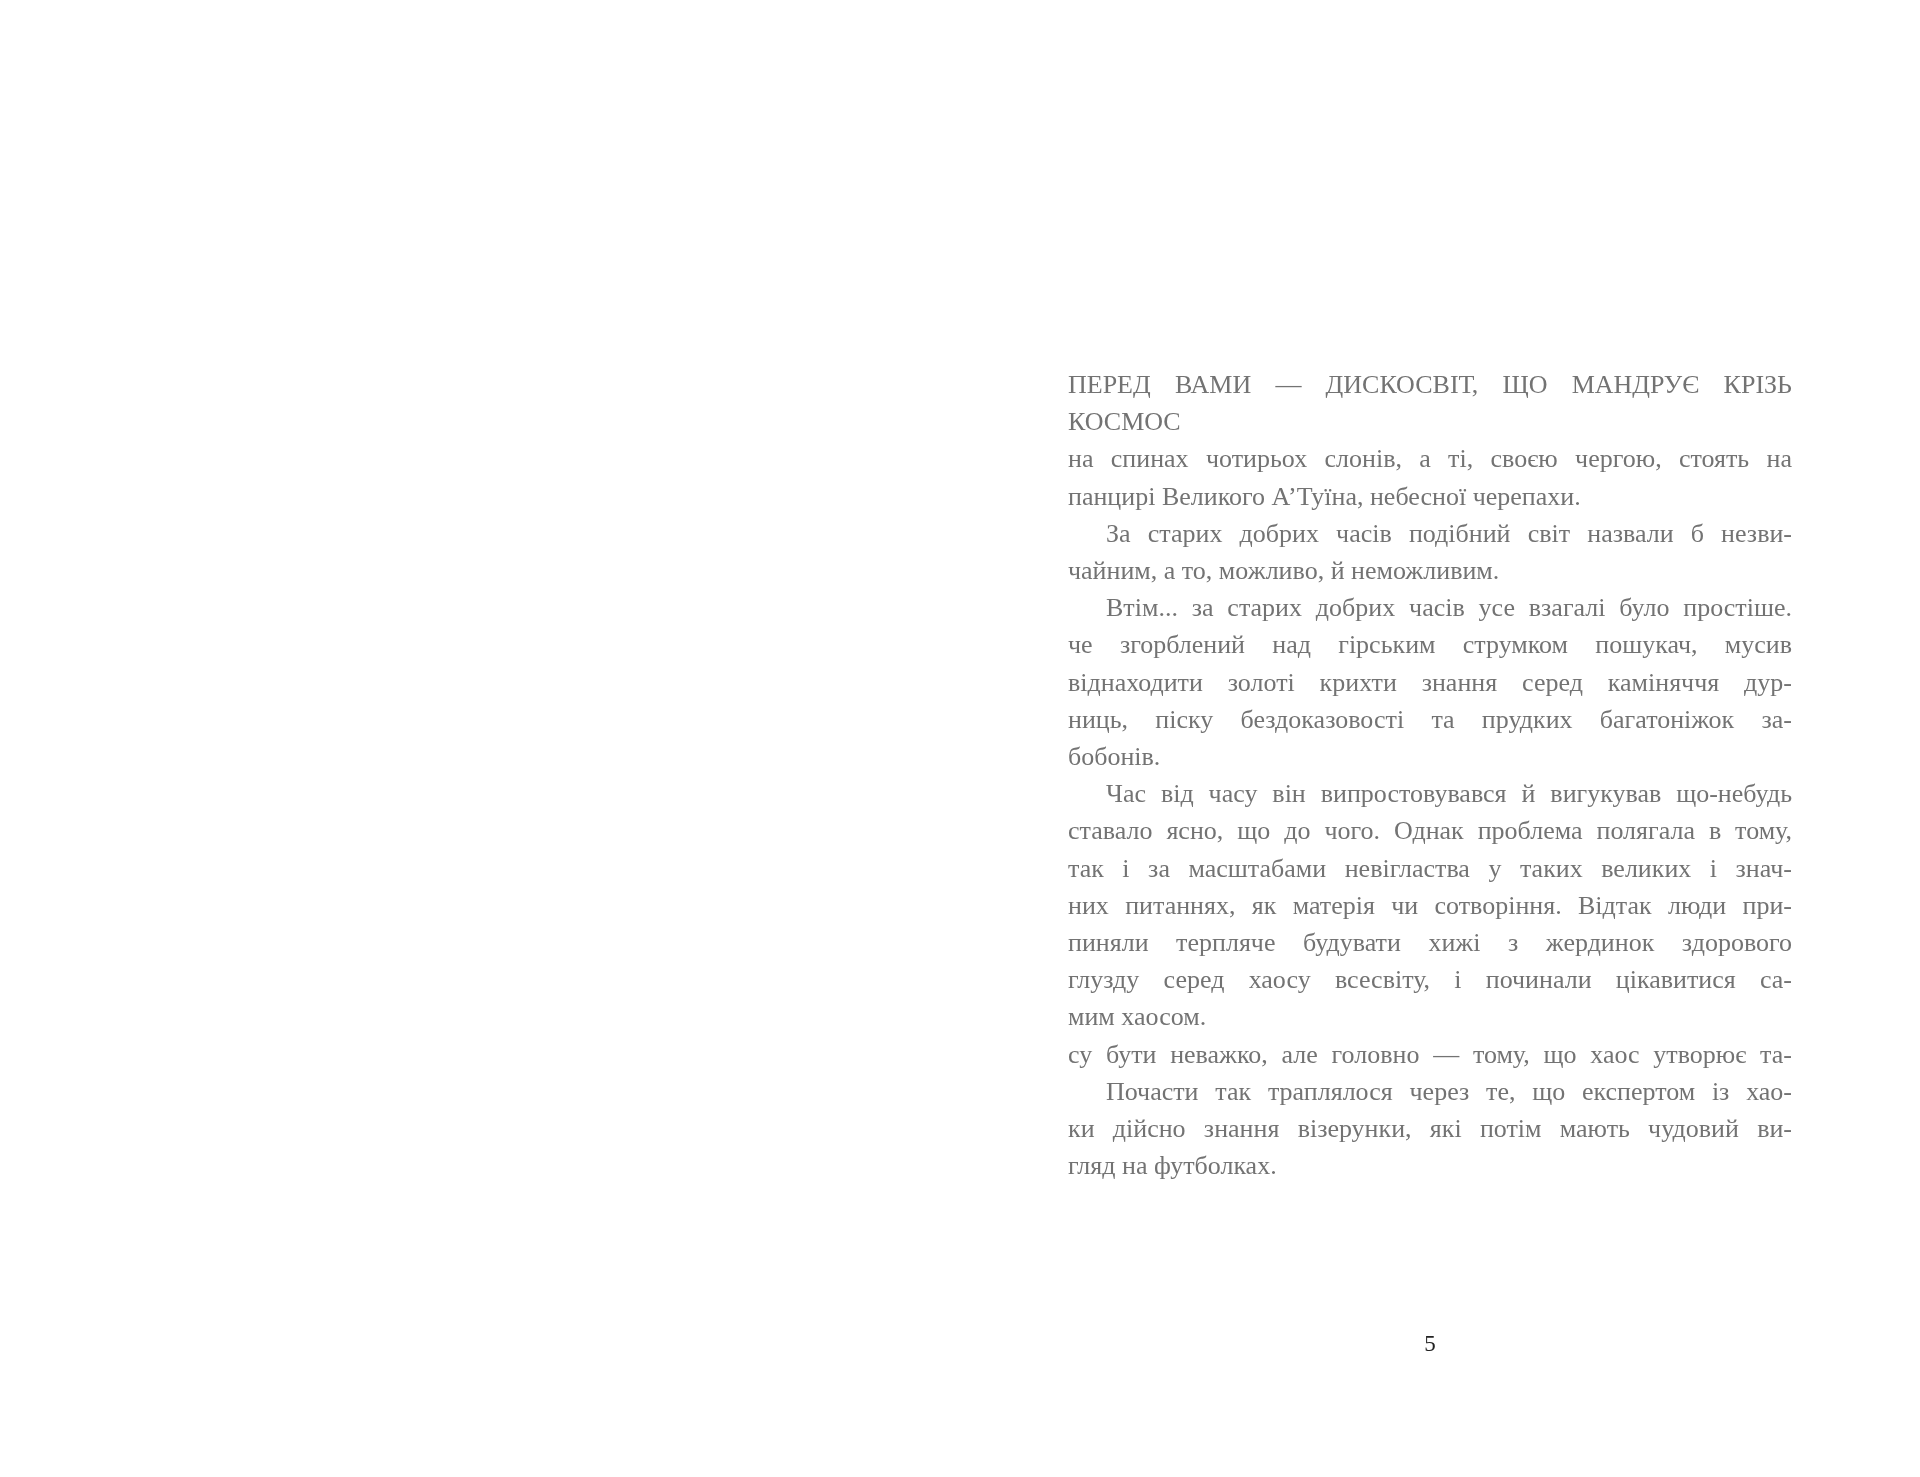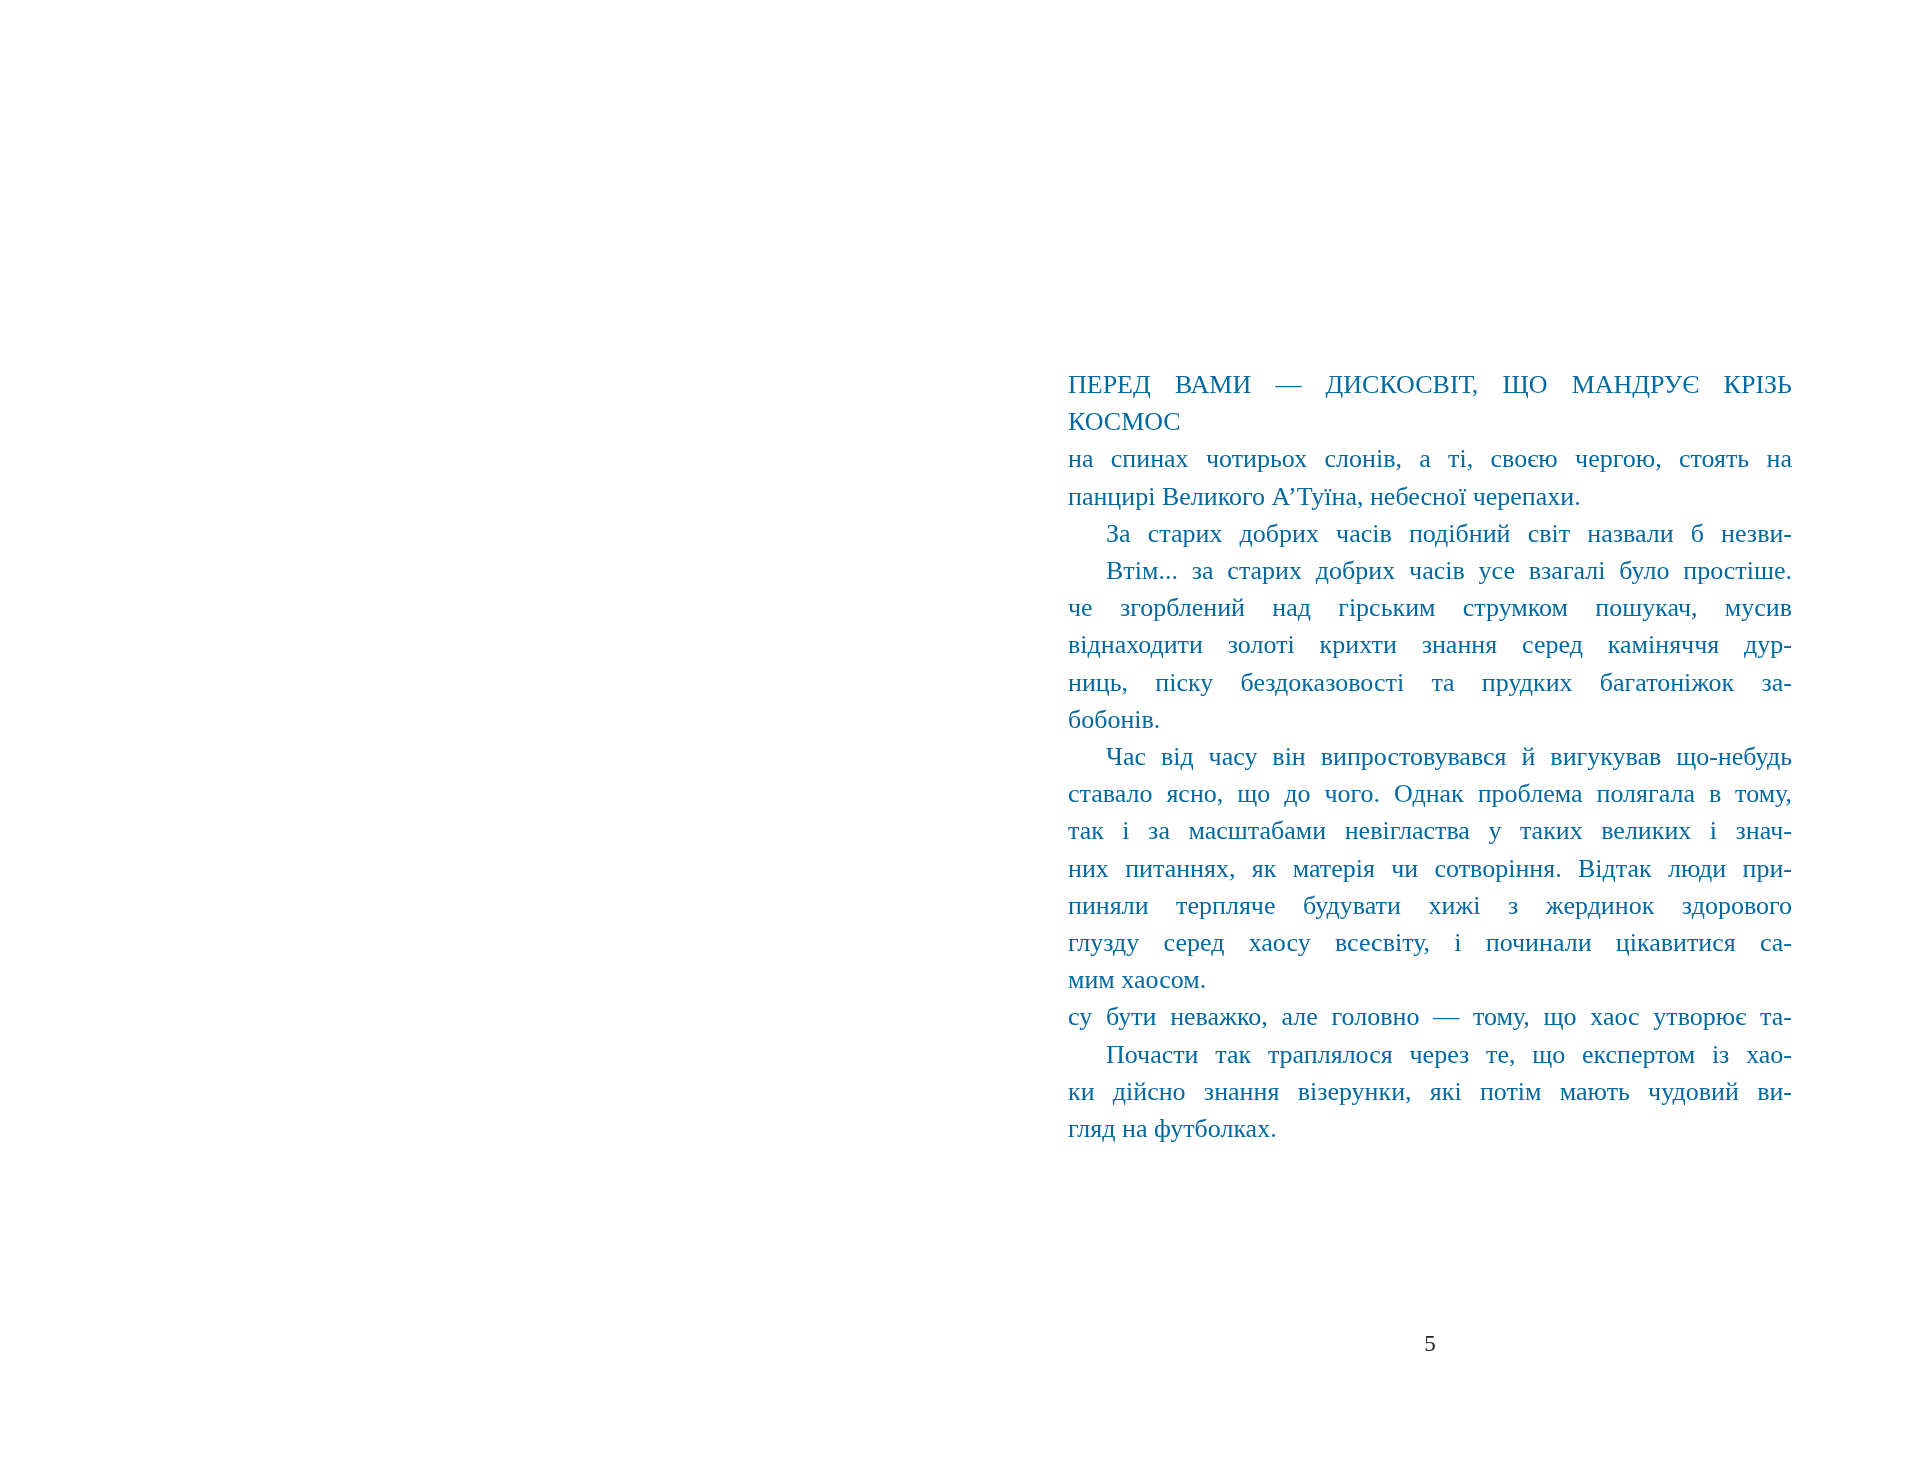--- a/index.html
+++ b/index.html
@@ -17,21 +17,21 @@
   .book-page {
     position: absolute;
     inset: 0;
     background: #ffffff;
   }
   .text-block {
     position: absolute;
     left: 1068px;
     top: 366px;
     width: 724px;
-    color: #0369a1;
+    color: #737373;
     font-size: 26px;
     line-height: 37.2px;
   }
   .text-line {
     text-align: justify;
     text-align-last: justify;
     white-space: normal;
   }
   .text-line.indent {
     padding-left: 38px;
@@ -53,20 +53,21 @@
 </style>
 </head>
 <body>
 
 <div class="book-page">
   <div class="text-block" id="text-block">
       <div class="text-line">ПЕРЕД ВАМИ — ДИСКОСВІТ, ЩО МАНДРУЄ КРІЗЬ КОСМОС</div>
       <div class="text-line">на спинах чотирьох слонів, а ті, своєю чергою, стоять на</div>
       <div class="text-line end">панцирі Великого А’Туїна, небесної черепахи.</div>
       <div class="text-line indent">За старих добрих часів подібний світ назвали б незви-</div>
+      <div class="text-line end">чайним, а то, можливо, й неможливим.</div>
       <div class="text-line indent">Втім... за старих добрих часів усе взагалі було простіше.</div>
       <div class="text-line">че згорблений над гірським струмком пошукач, мусив</div>
       <div class="text-line">віднаходити золоті крихти знання серед каміняччя дур-</div>
       <div class="text-line">ниць, піску бездоказовості та прудких багатоніжок за-</div>
       <div class="text-line end">бобонів.</div>
       <div class="text-line indent">Час від часу він випростовувався й вигукував що-небудь</div>
       <div class="text-line">ставало ясно, що до чого. Однак проблема полягала в тому,</div>
       <div class="text-line">так і за масштабами невігластва у таких великих і знач-</div>
       <div class="text-line">них питаннях, як матерія чи сотворіння. Відтак люди при-</div>
       <div class="text-line">пиняли терпляче будувати хижі з жердинок здорового</div>

